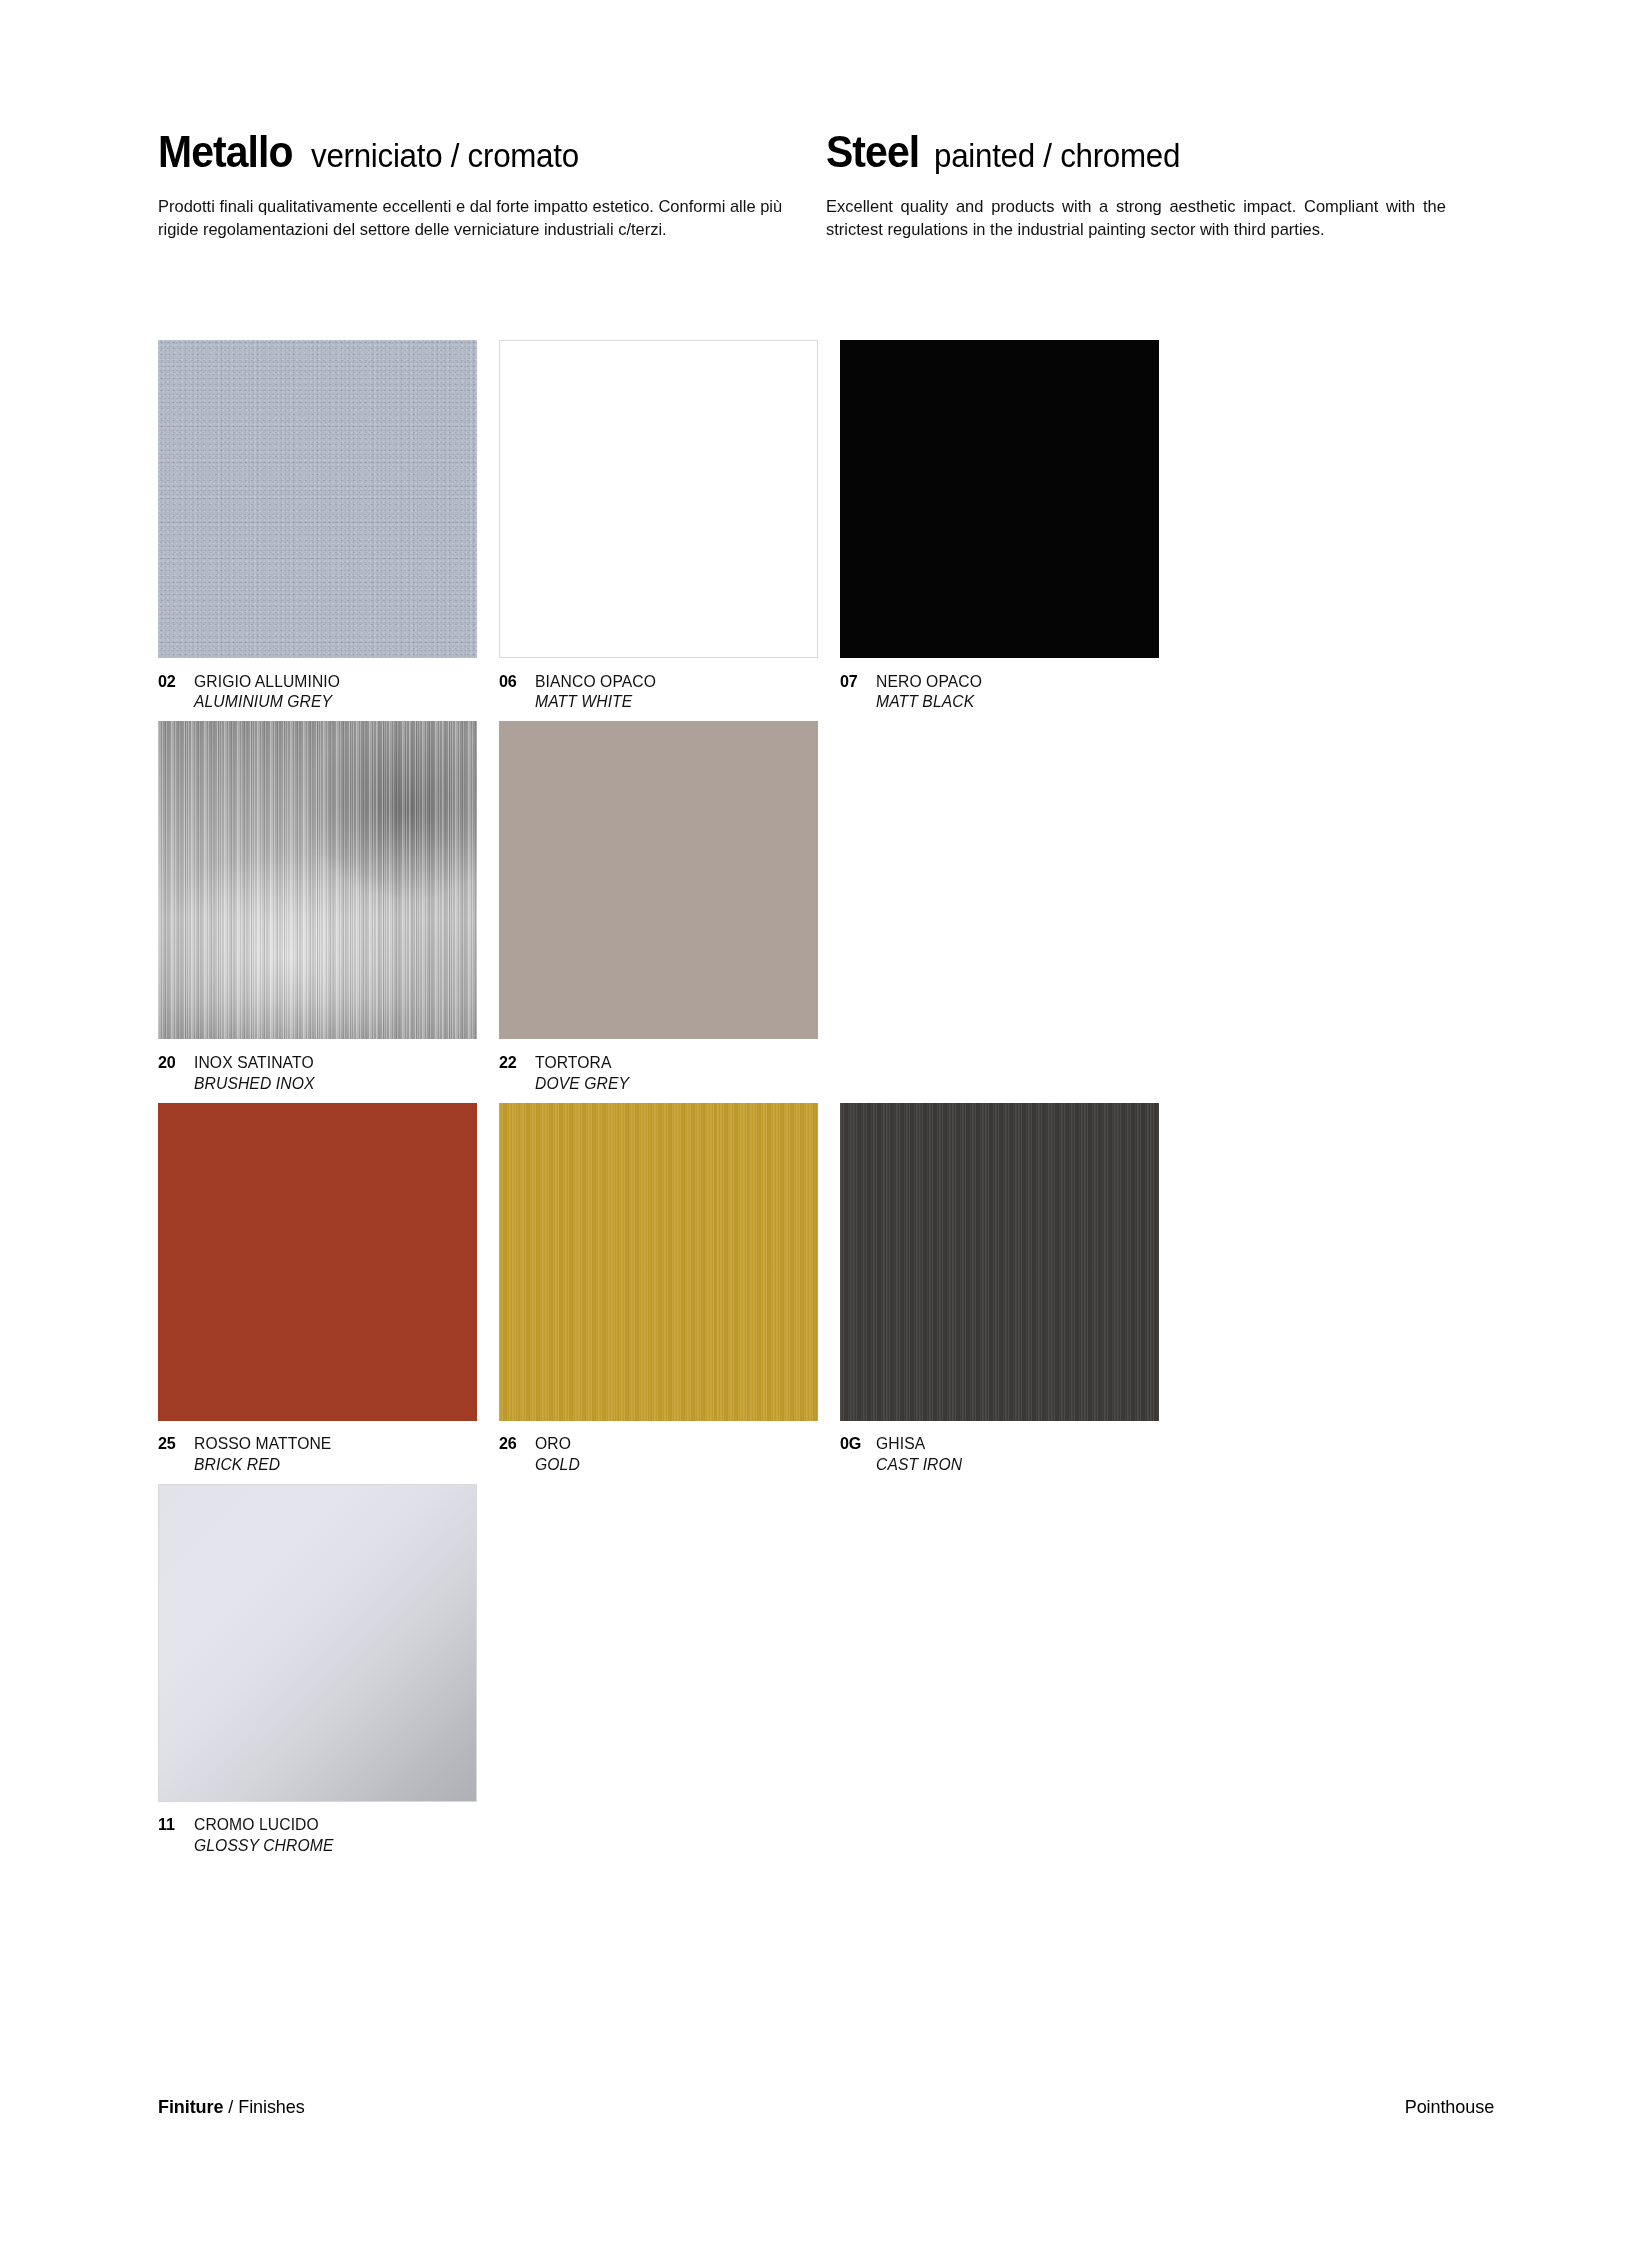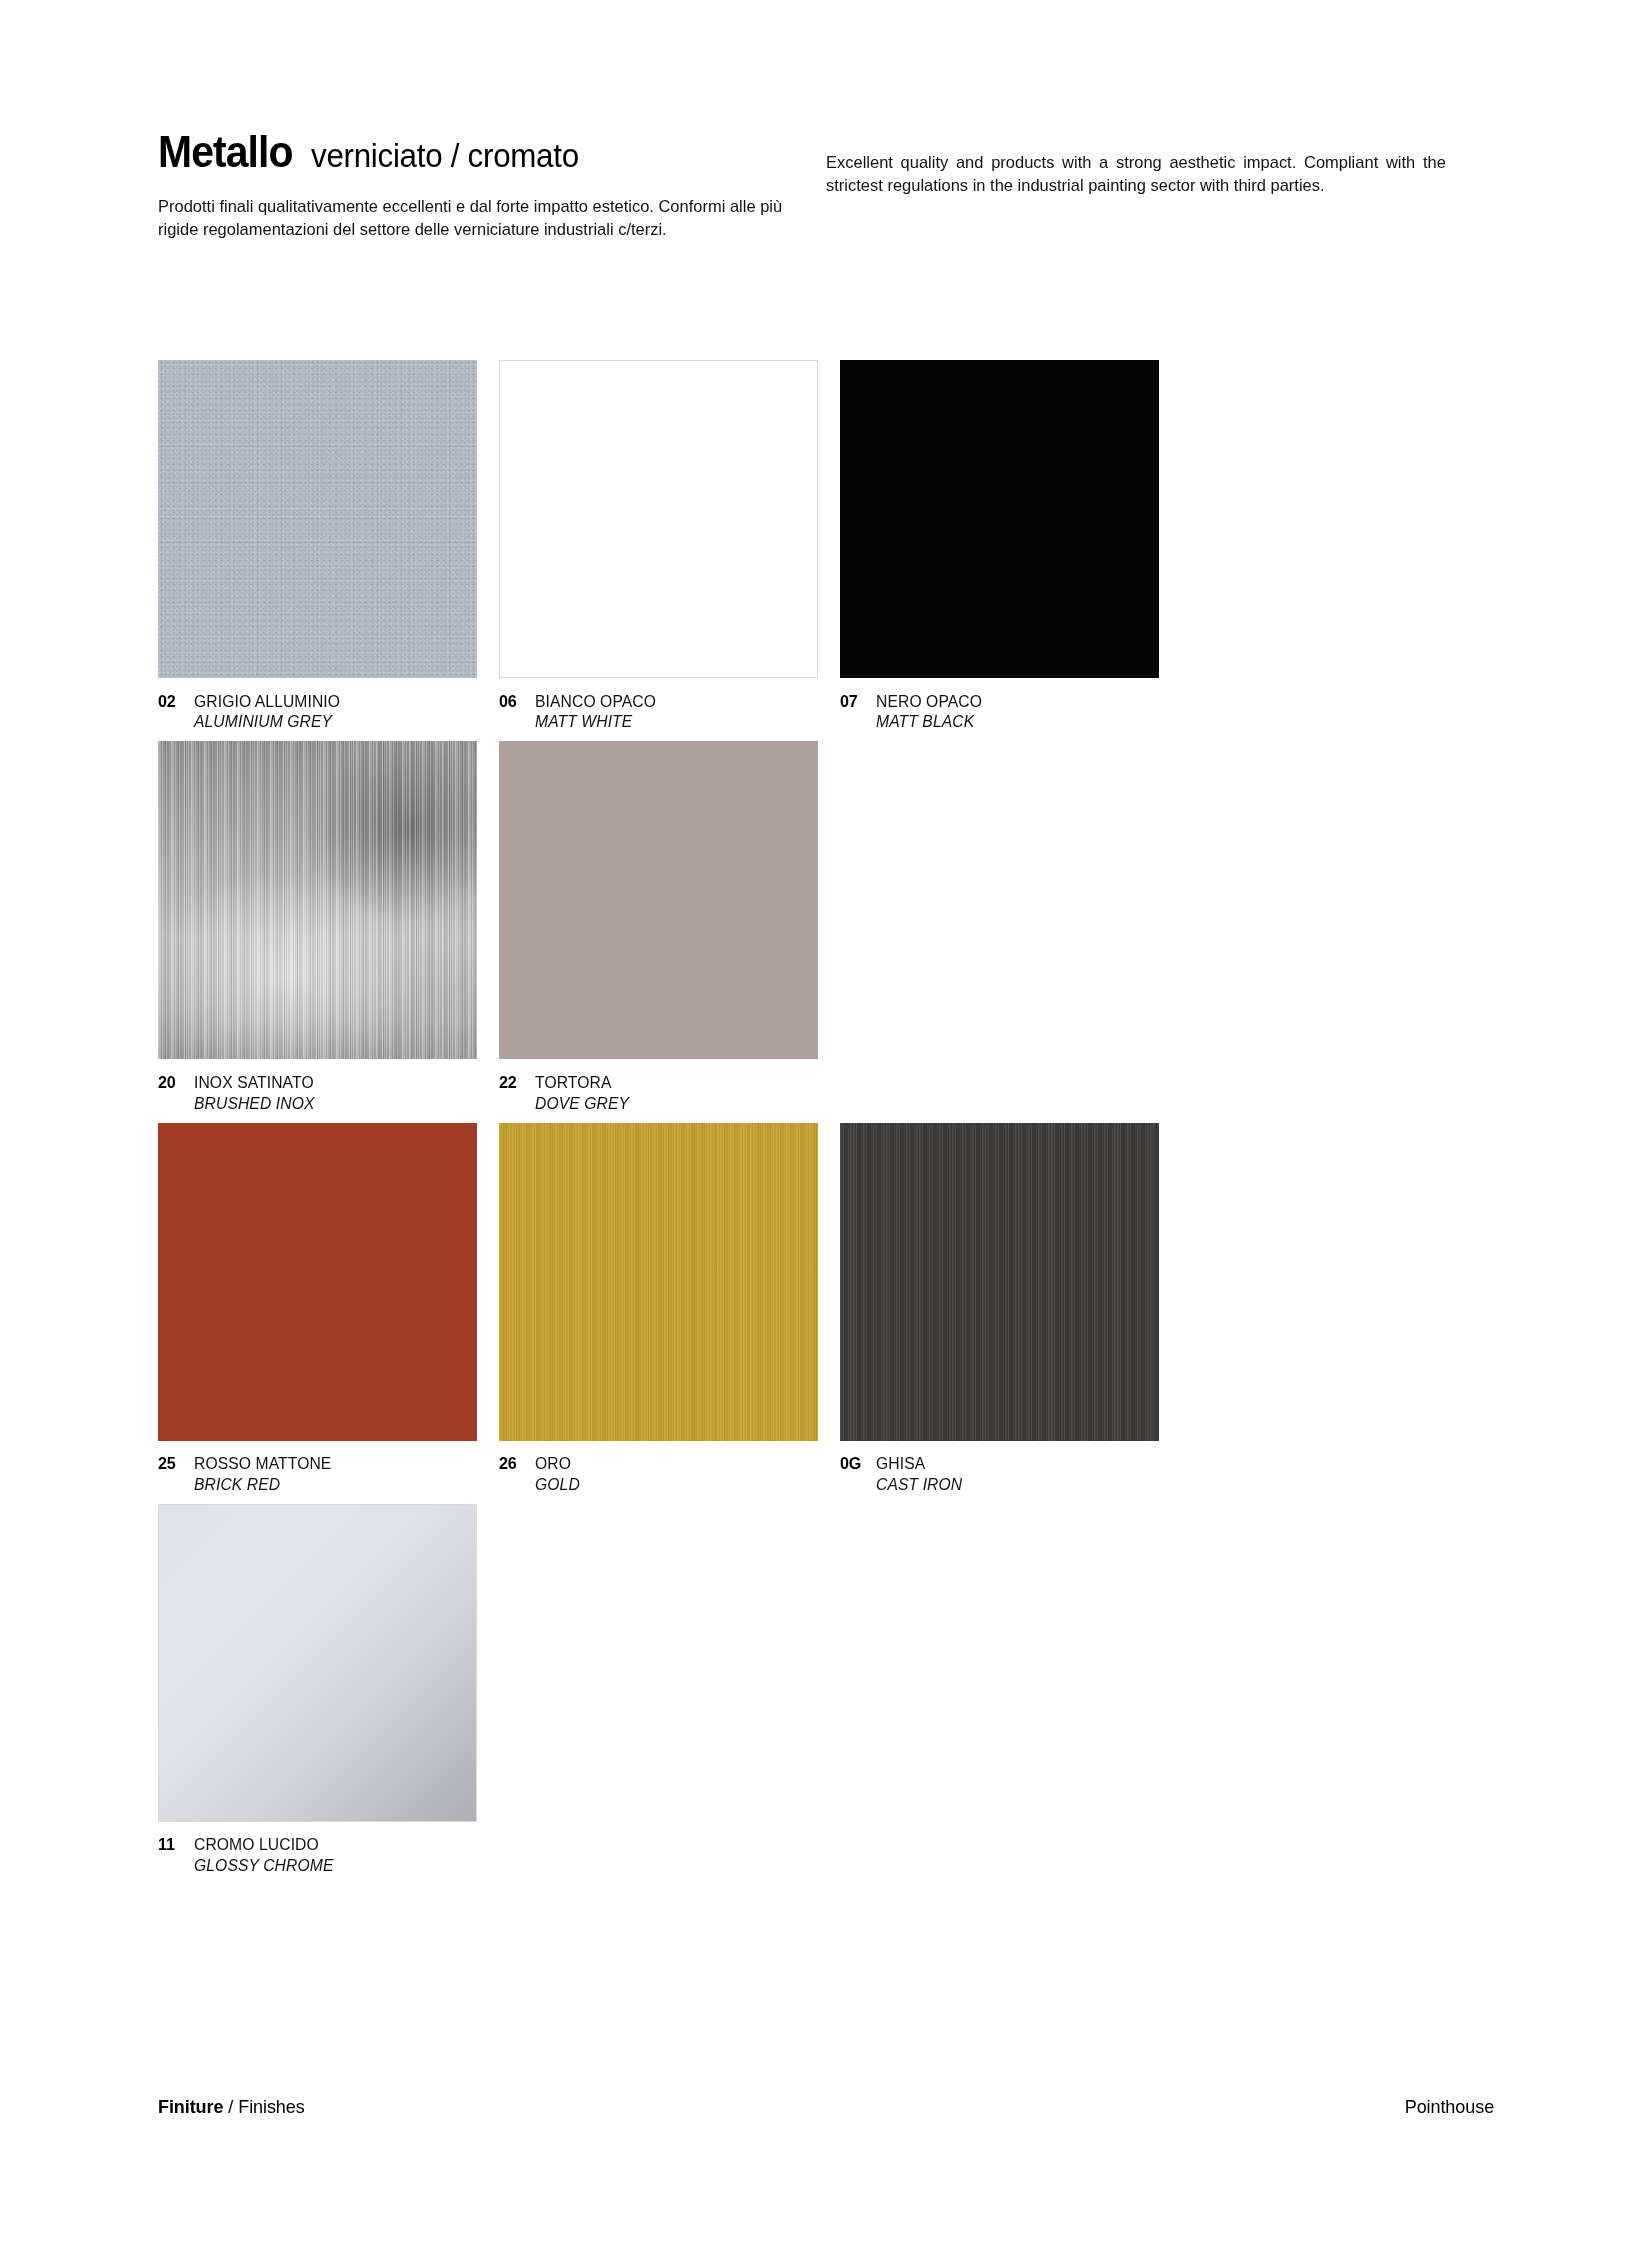--- a/index.html
+++ b/index.html
@@ -26,21 +26,21 @@
     margin-left:8px;
   }
   .intro {
     margin-top:22.4px; font-size:17px; line-height:1.34; color:#111;
     transform:scaleX(0.97); transform-origin:left top;
     width:658px;
   }
   .intro.justify { text-align:justify; width:639px; }
 
   
-  .grid { position:absolute; left:158px; top:360px; width:1336px; }
+  .grid { position:absolute; left:158px; top:340px; width:1336px; }
   .row { display:flex; width:1336px; margin-bottom:9.2px; }
   .cell { width:319px; margin-right:22px; }
   .cell:last-child { margin-right:0; }
   .swatch {
     width:319px; height:318px; position:relative; overflow:hidden;
     box-sizing:border-box;
   }
   .swatch.bordered { border:0.7px solid #d9d9d9; }
   .cap { margin-top:12.5px; display:flex; align-items:flex-start; }
   .cap-code {
@@ -140,20 +140,23 @@
   <div class="headers">
 
     <div class="col-head">
       <div class="title-line">
         <span class="title-strong">Metallo</span><span class="title-light">verniciato / cromato</span>
       </div>
       <div class="intro">Prodotti finali qualitativamente eccellenti e dal forte impatto estetico. Conformi alle più rigide regolamentazioni del settore delle verniciature industriali c/terzi.</div>
     </div>
 
     <div class="col-head">
+      <div class="title-line">
+        <span class="title-strong">Steel</span><span class="title-light">painted / chromed</span>
+      </div>
       <div class="intro justify">Excellent quality and products with a strong aesthetic impact. Compliant with the strictest regulations in the industrial painting sector with third parties.</div>
     </div>
 
   </div>
 
   <div class="grid">
 
     <div class="row">
       <div class="cell">
         <div class="swatch sw-aluminium tex-grain"></div>

